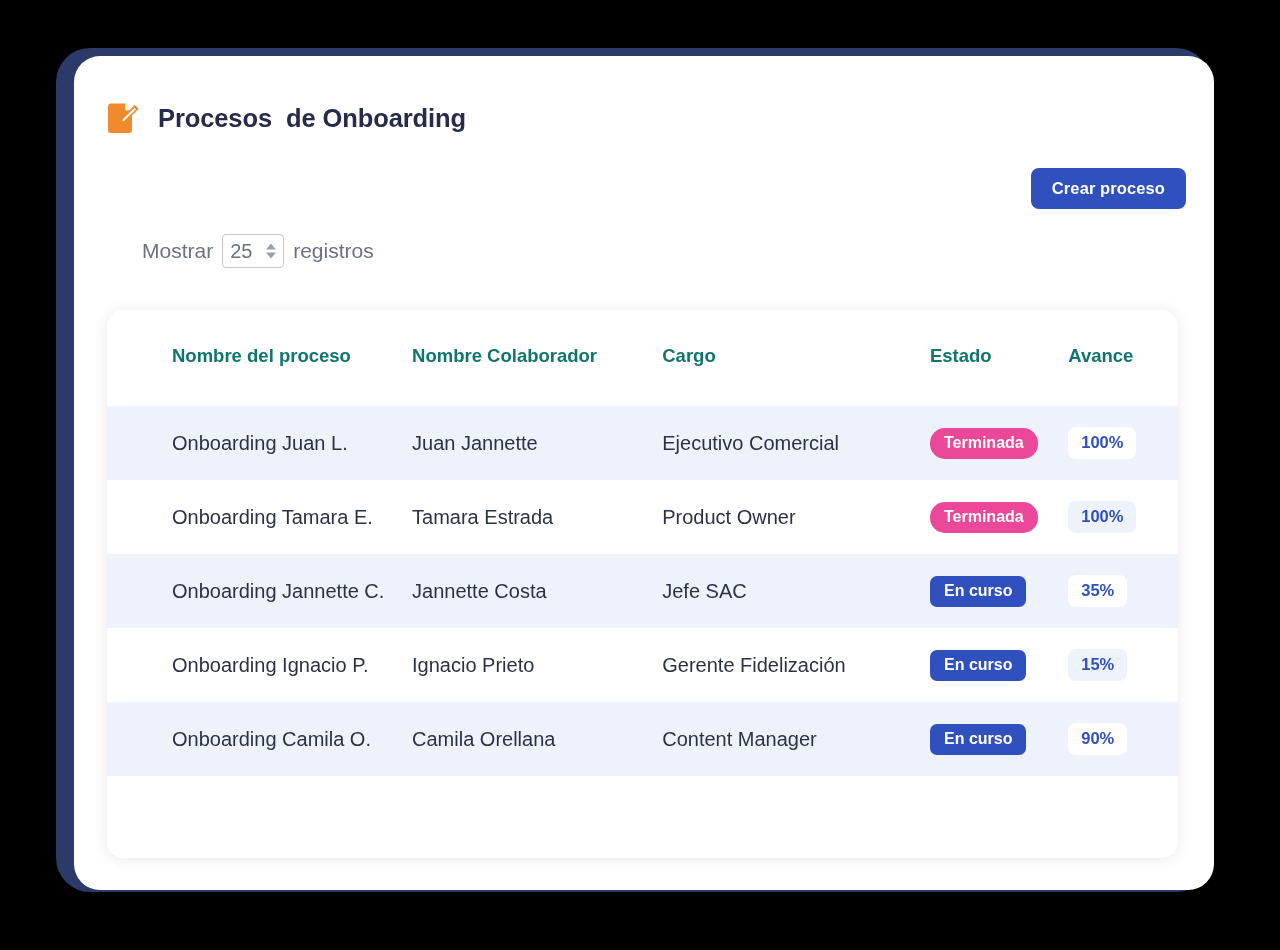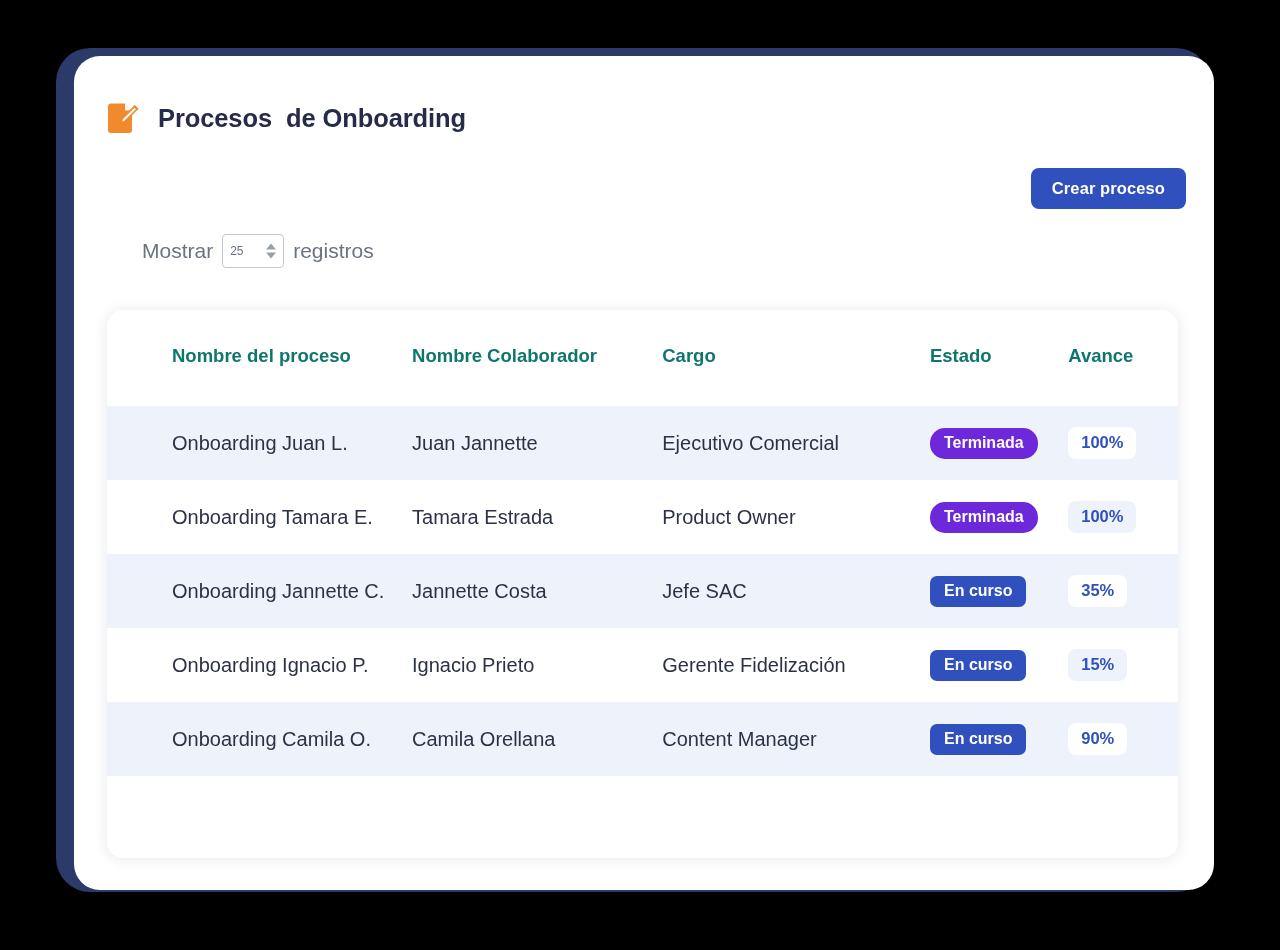--- a/index.html
+++ b/index.html
@@ -101,21 +101,21 @@
     background: #ffffff;
     display: flex;
     align-items: center;
   }
   #length-input {
     width: 40px;
     border: none;
     outline: none;
     background: transparent;
     font-family: "Liberation Sans", sans-serif;
-    font-size: 12px;
+    font-size: 20px;
     color: #6b7280;
     padding-left: 7px;
   }
   .spin-arrows {
     position: absolute;
     right: 7px;
     top: 50%;
     transform: translateY(-50%);
     display: flex;
     flex-direction: column;
@@ -219,21 +219,21 @@
   .badge {
     display: inline-block;
     padding: 7px 14px 8px 14px;
     border-radius: 7px;
     font-size: 16px;
     font-weight: bold;
     color: #ffffff;
     line-height: 1;
     white-space: nowrap;
   }
-  .badge-terminada { background: #6d28d9; border-radius: 15px; }
+  .badge-terminada { background: #ec4899; border-radius: 15px; }
   .badge-encurso   { background: #2f50bd; }
 
   .avance-pill {
     display: inline-block;
     padding: 7px 13px 9px 13px;
     border-radius: 8px;
     font-size: 16.5px;
     font-weight: bold;
     color: #2f50bd;
     line-height: 1;

